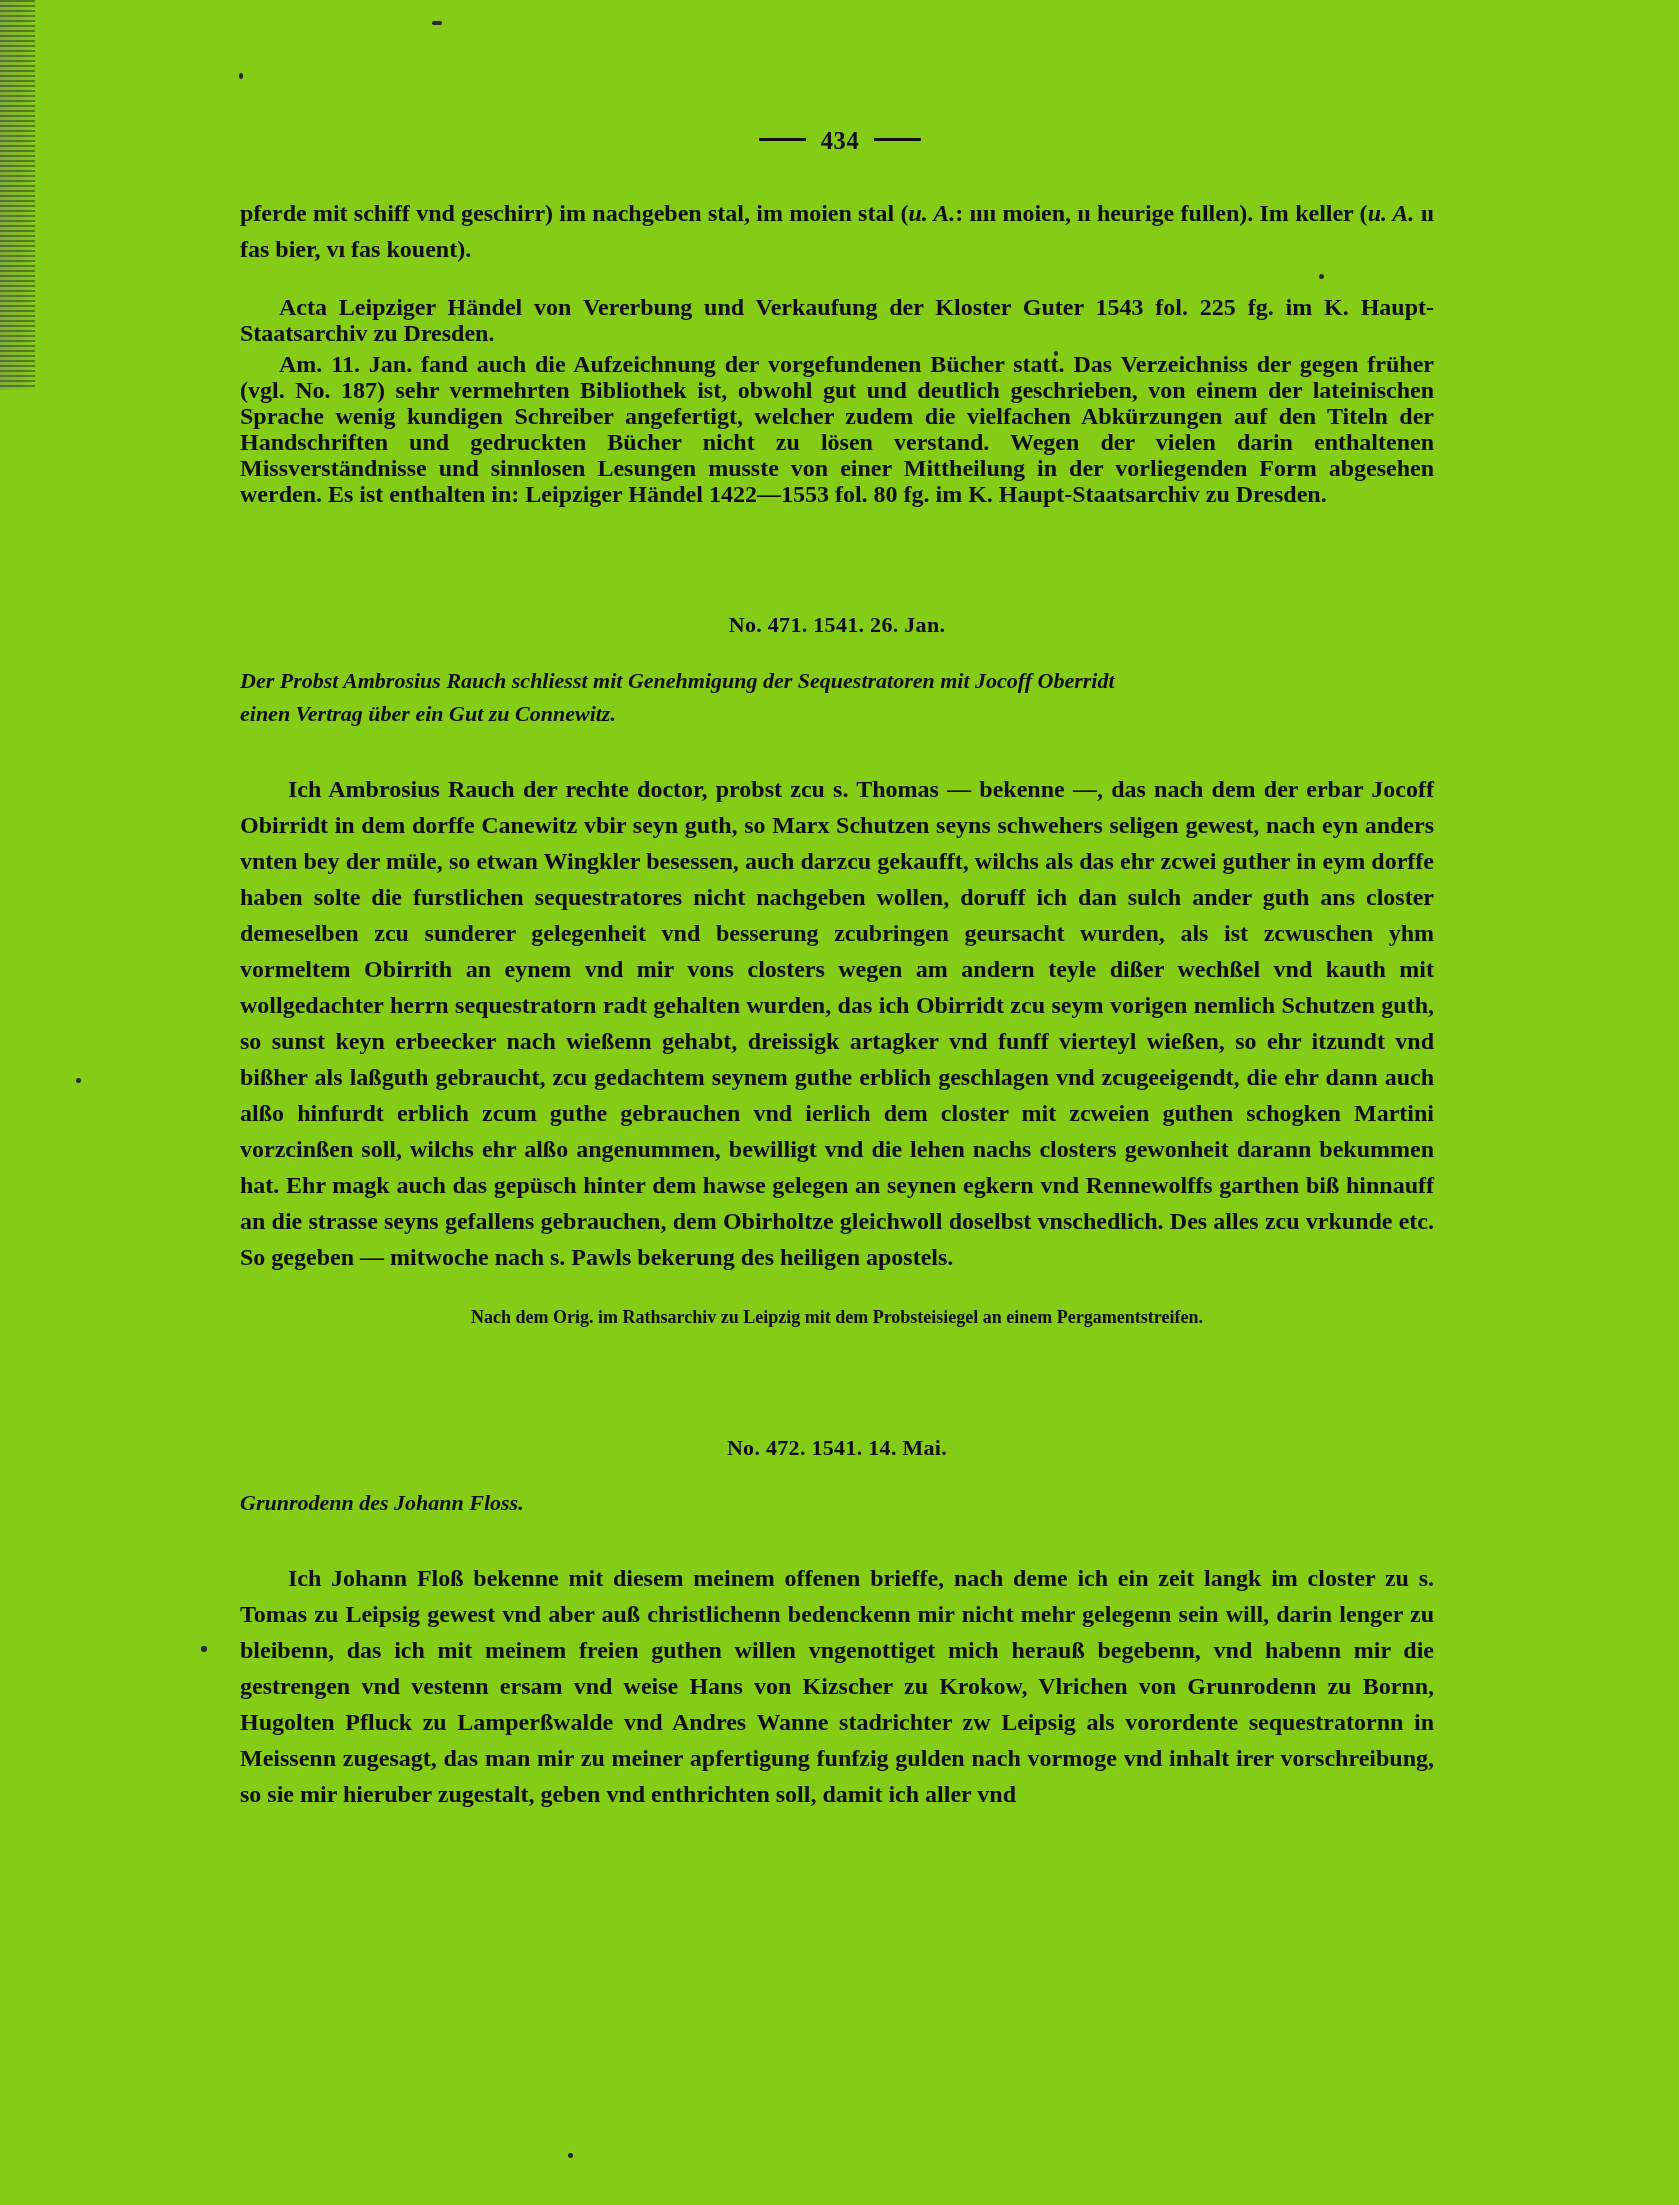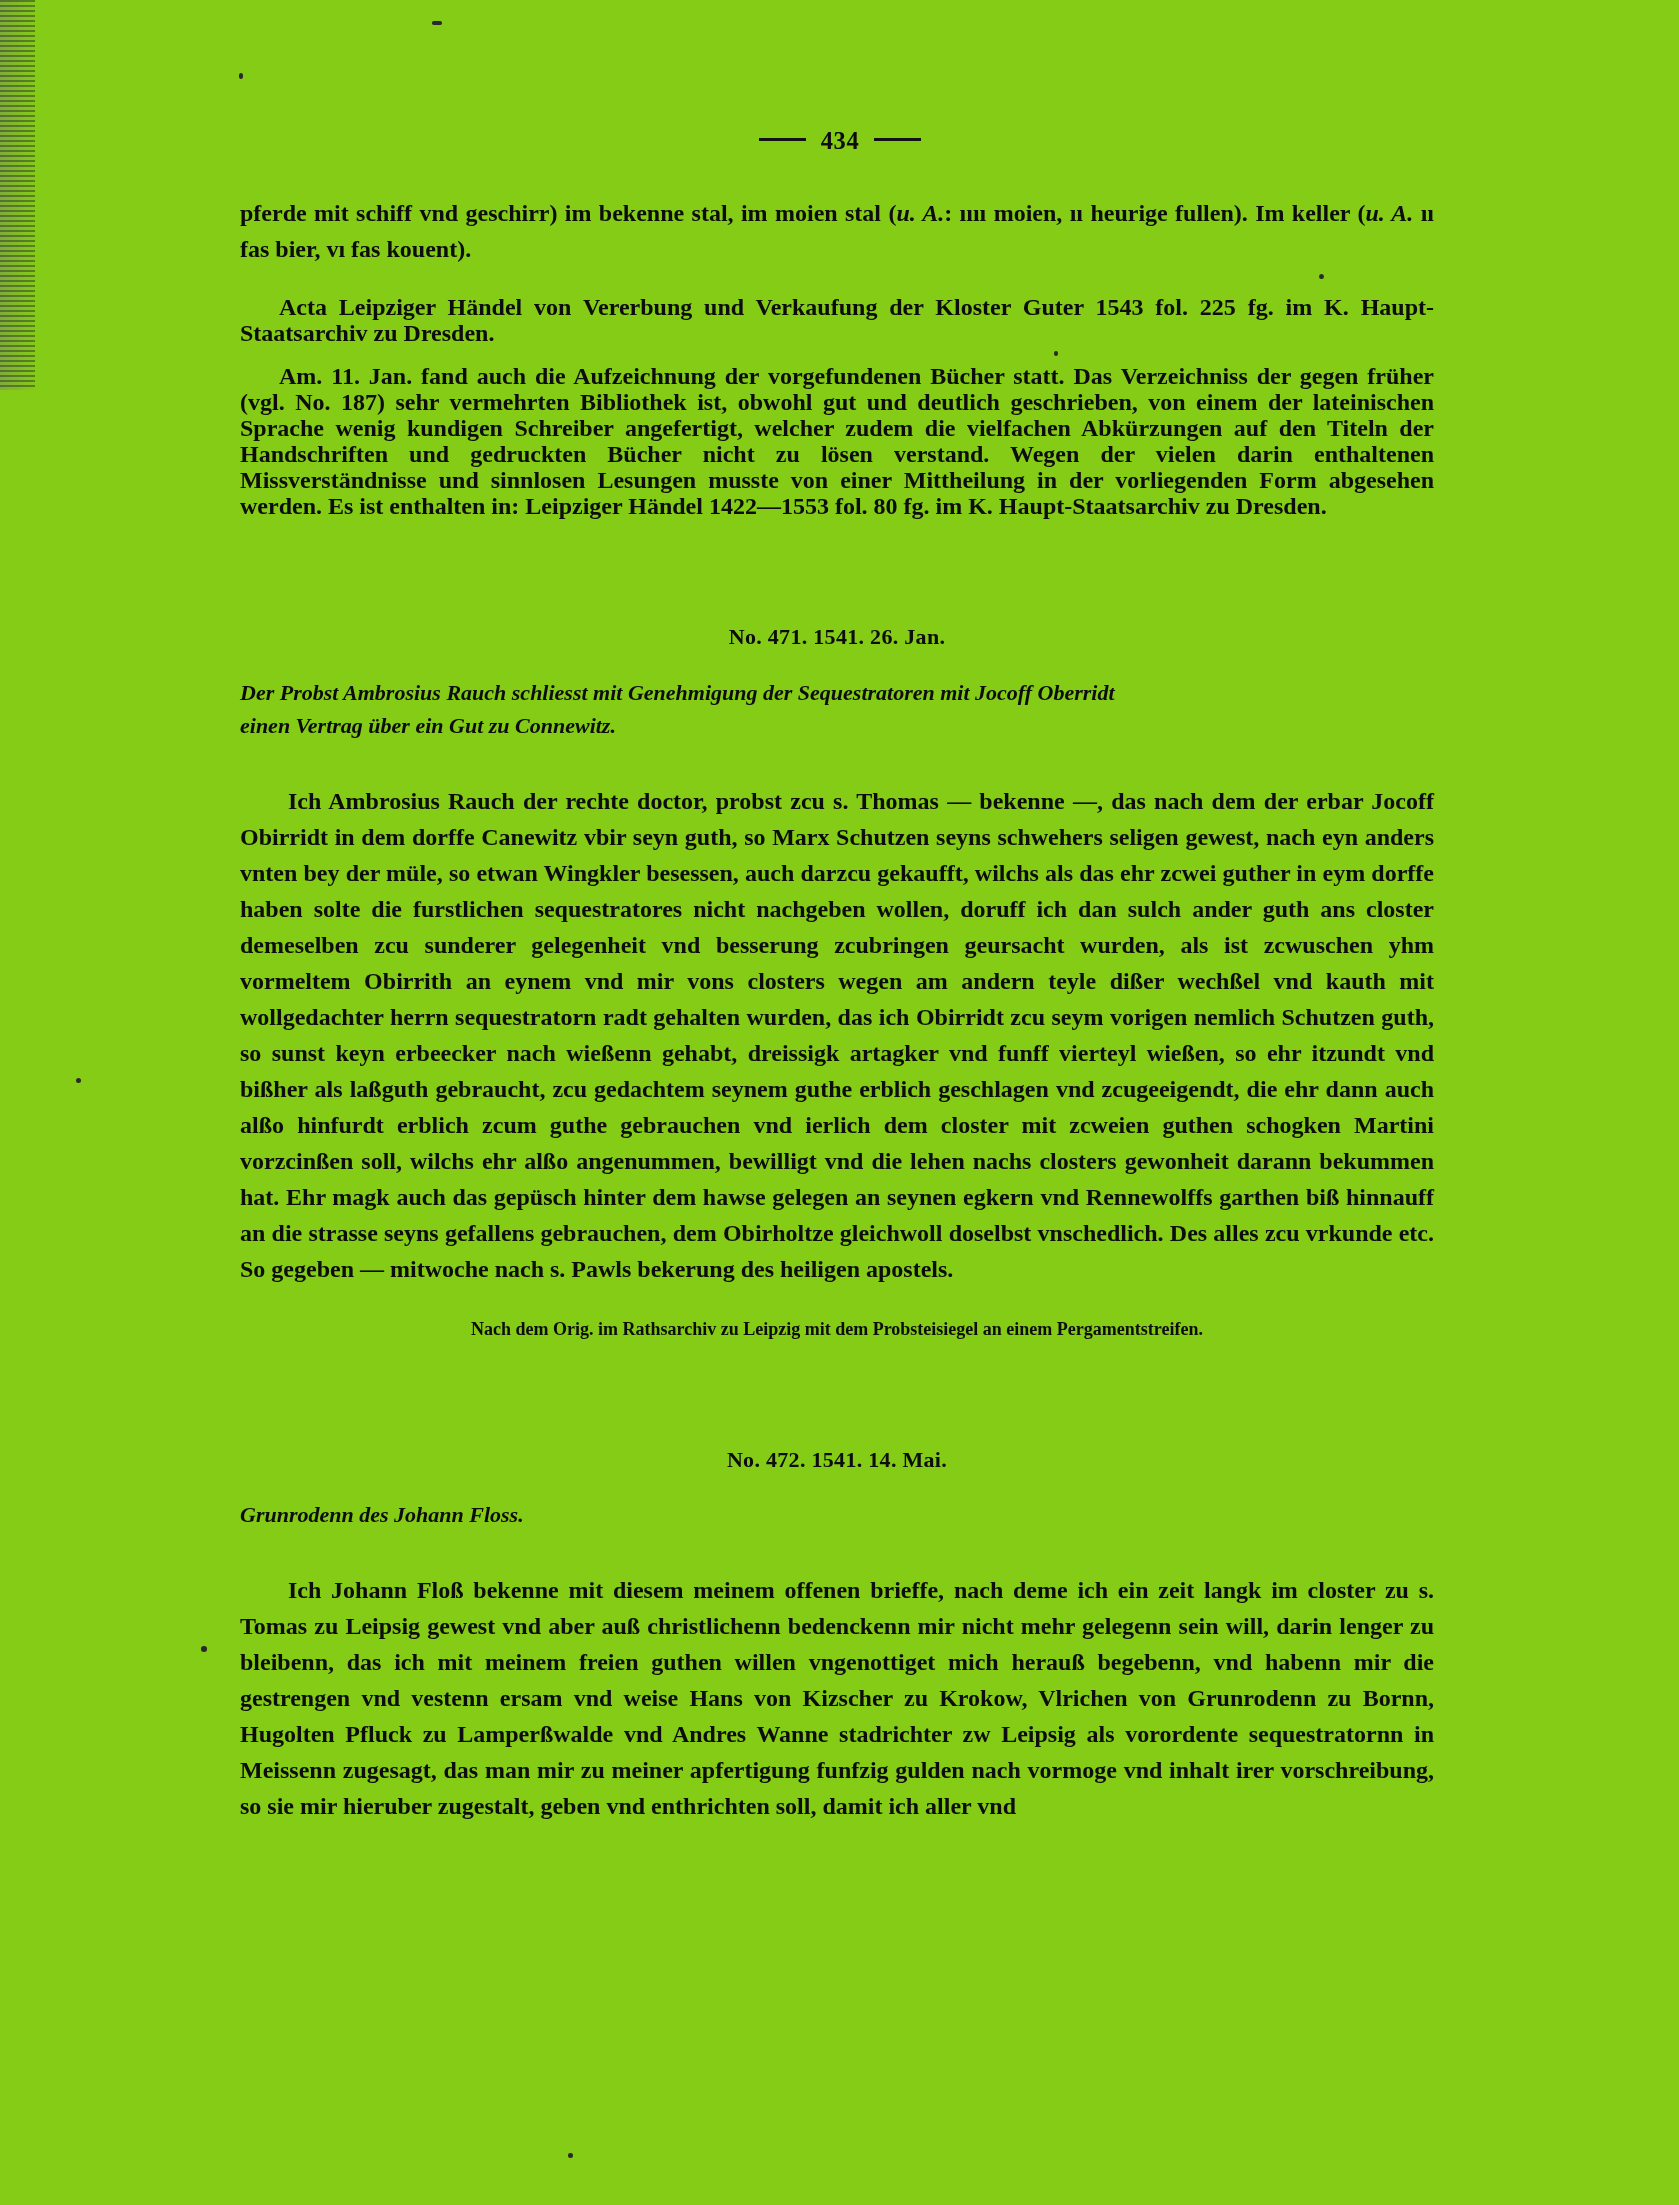--- a/index.html
+++ b/index.html
@@ -89,21 +89,21 @@
   .body-text.indent { text-indent: 48px; }
 
   .note-block {
     font-size: 24px;
     line-height: 26px;
     text-align: justify;
     font-weight: 600;
     margin-top: 27px;
   }
   .note-block p { text-indent: 39px; }
-  .note-block p + p { margin-top: 17px; }
+  .note-block p + p { margin-top: 5px; }
 
   .source-note {
     font-size: 18px;
     line-height: 26px;
     font-weight: 600;
     text-align: center;
     margin-top: 29px;
   }
 
   .entry-heading {
@@ -141,21 +141,21 @@
   <div id="scan-speck-e"></div>
   <div id="scan-speck-f"></div>
   <div id="scan-speck-g"></div>
 
   <div id="running-head">
     <span class="rule"></span><span>434</span><span class="rule"></span>
   </div>
 
   <div id="text-column">
 
-    <p class="body-text"><span>pferde mit schiff vnd geschirr) im bekenne stal, im moien stal (</span><span class="ital">u. A.</span><span>: ıııı moien, ıı heurige fullen).  Im keller (</span><span class="ital">u. A.</span><span> ıı fas bier, vı fas kouent).</span></p>
+    <p class="body-text"><span>pferde mit schiff vnd geschirr) im nachgeben stal, im moien stal (</span><span class="ital">u. A.</span><span>: ıııı moien, ıı heurige fullen).  Im keller (</span><span class="ital">u. A.</span><span> ıı fas bier, vı fas kouent).</span></p>
 
     <div class="note-block">
       <p>Acta Leipziger Händel von Vererbung und Verkaufung der Kloster Guter 1543 fol. 225 fg. im K. Haupt-Staatsarchiv zu Dresden.</p>
       <p>Am. 11. Jan. fand auch die Aufzeichnung der vorgefundenen Bücher statt. Das Verzeichniss der gegen früher (vgl. No. 187) sehr vermehrten Bibliothek ist, obwohl gut und deutlich geschrieben, von einem der lateinischen Sprache wenig kundigen Schreiber angefertigt, welcher zudem die vielfachen Abkürzungen auf den Titeln der Handschriften und gedruckten Bücher nicht zu lösen verstand. Wegen der vielen darin enthaltenen Missverständnisse und sinnlosen Lesungen musste von einer Mittheilung in der vorliegenden Form abgesehen werden. Es ist enthalten in: Leipziger Händel 1422—1553 fol. 80 fg. im K. Haupt-Staatsarchiv zu Dresden.</p>
     </div>
 
     <div class="gap-xl"></div>
 
     <div>
       <p class="entry-heading">No. 471.  1541.  26. Jan.</p>

